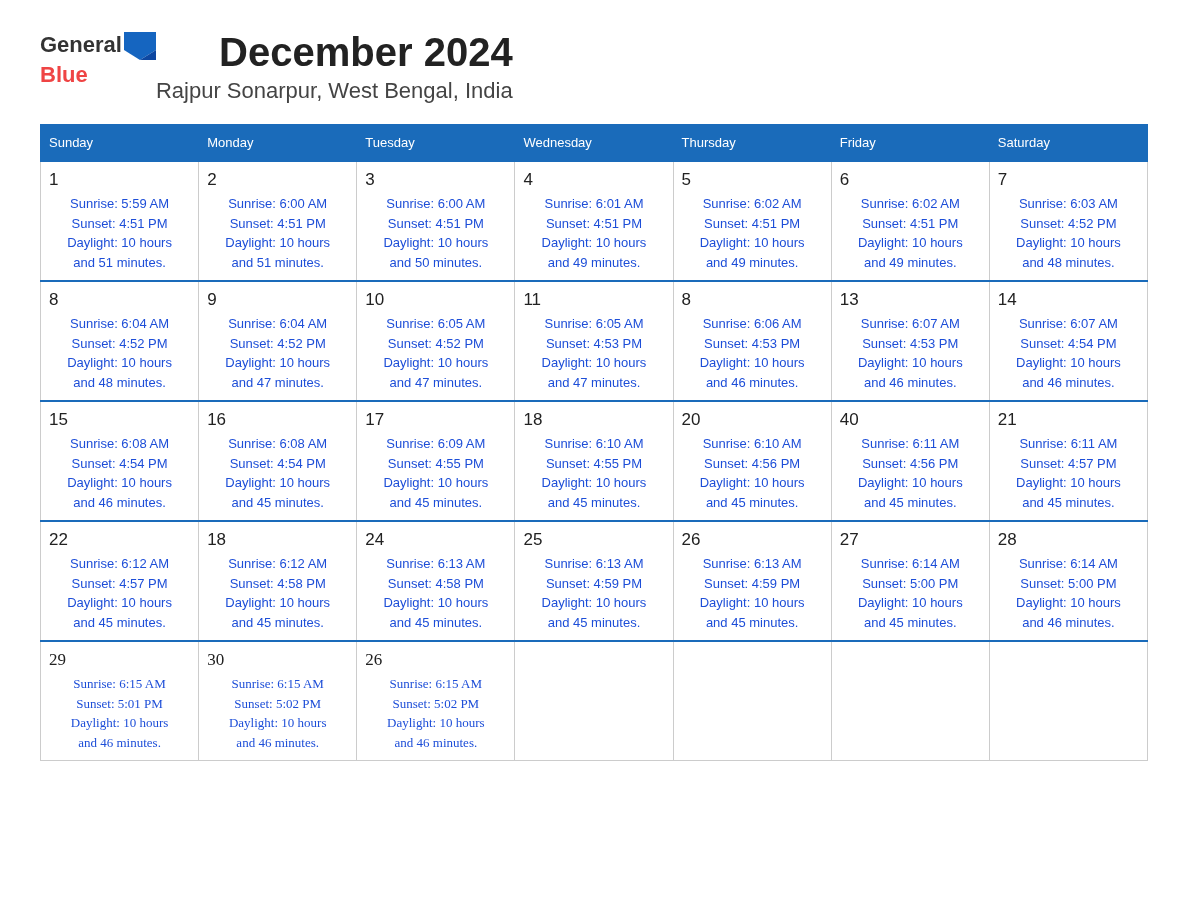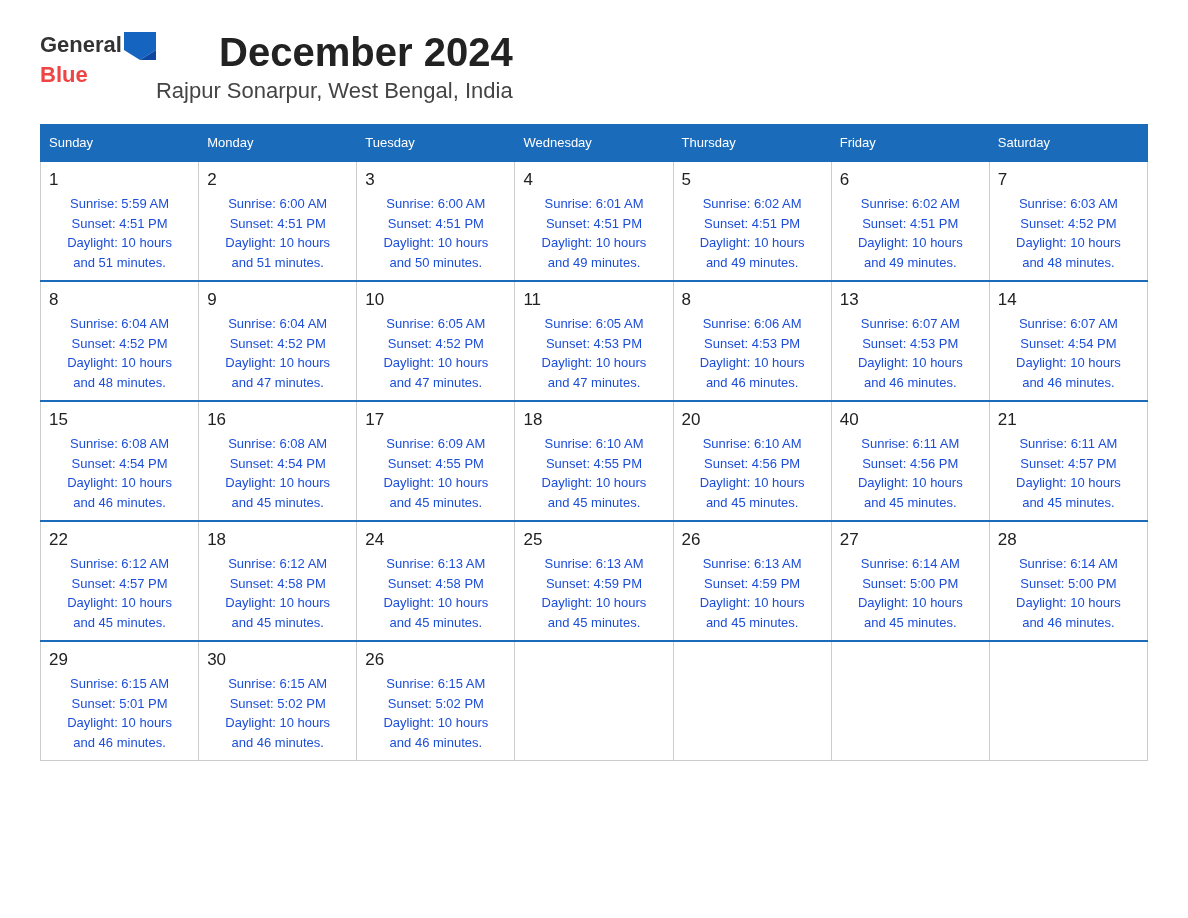--- a/index.html
+++ b/index.html
@@ -68,20 +68,21 @@
       margin-bottom: 4px;
       display: block;
     }
     .calendar td .day-info {
       line-height: 1.5;
       color: #1d4ed8;
       text-align: center;
     }
     .calendar tr.last-row td {
       border-bottom: 1px solid #ccc;
+      font-family: Liberation Serif, serif;
     }
     .calendar td.empty {
       background: #fff;
       border-top: 2px solid #1a6bba;
     }
   </style>
 </head>
 <body>
 
 <div class="header-area">

